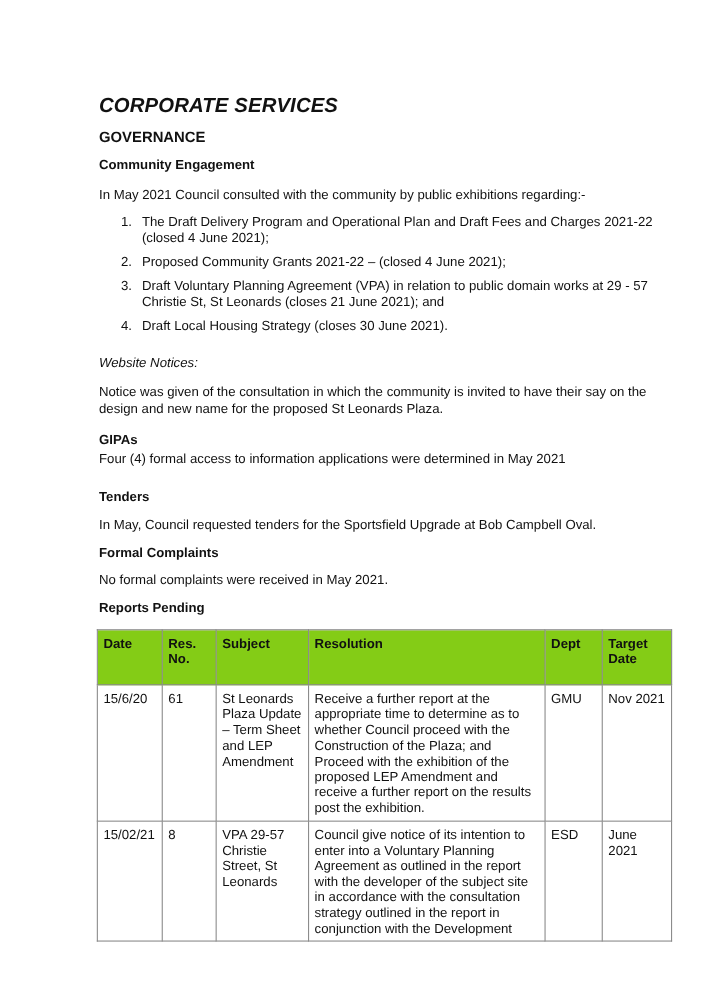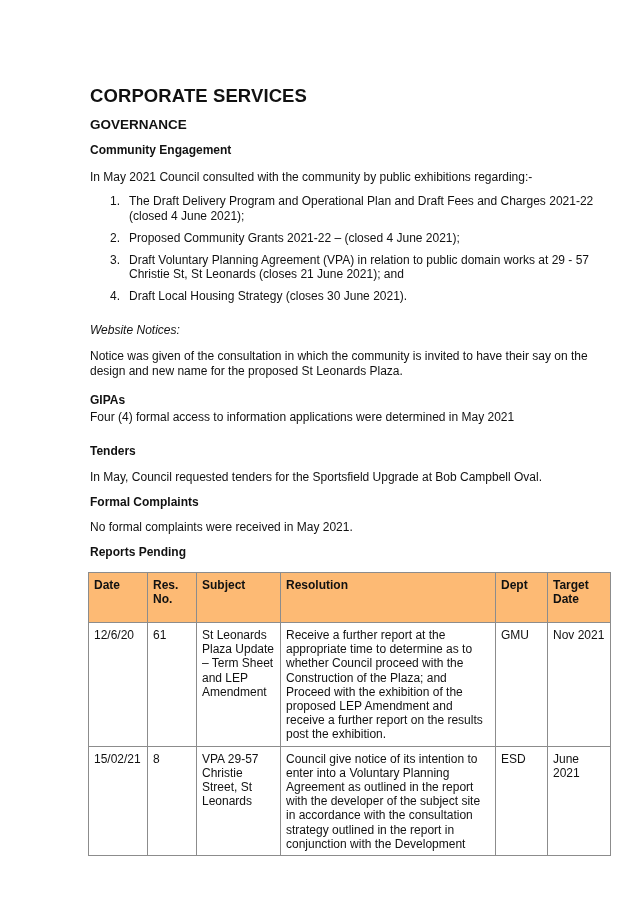--- a/index.html
+++ b/index.html
@@ -24,20 +24,21 @@
     }
     .h1 {
       position: absolute;
       left: 0;
       top: 85px;
       font-size: 18.5px;
       font-weight: bold;
       letter-spacing: 0.1px;
       margin: 0;
       white-space: nowrap;
+      font-style: italic;
     }
     .h2 {
       position: absolute;
       left: 0;
       top: 117px;
       font-size: 13.5px;
       font-weight: bold;
       margin: 0;
       white-space: nowrap;
     }
@@ -89,21 +90,21 @@
       table-layout: fixed;
       width: 522px;
     }
     table.reports th, table.reports td {
       border: 1px solid #8c8c8c;
       vertical-align: top;
       padding: 4px 5px 4px 5px;
       text-align: left;
     }
     table.reports th {
-      background: #fdba74;
+      background: #84cc16;
       font-weight: bold;
       height: 40px;
       padding-top: 5px;
     }
     table.reports td {
       padding-top: 5px;
     }
     .c-date { width: 59px; }
     .c-res { width: 49px; }
     .c-subj { width: 84px; }
@@ -172,21 +173,21 @@
       <th>Date</th>
       <th>Res. No.</th>
       <th>Subject</th>
       <th>Resolution</th>
       <th>Dept</th>
       <th>Target Date</th>
     </tr>
   </thead>
   <tbody>
     <tr class="row1">
-      <td>12/6/20</td>
+      <td>15/6/20</td>
       <td class="center">61</td>
       <td>St Leonards Plaza Update – Term Sheet and LEP Amendment</td>
       <td>Receive a further report at the appropriate time to determine as to whether Council proceed with the Construction of the Plaza; and Proceed with the exhibition of the proposed LEP Amendment and receive a further report on the results post the exhibition.</td>
       <td class="center">GMU</td>
       <td>Nov 2021</td>
     </tr>
     <tr class="row2">
       <td>15/02/21</td>
       <td class="center">8</td>
       <td>VPA 29-57 Christie Street, St Leonards</td>

